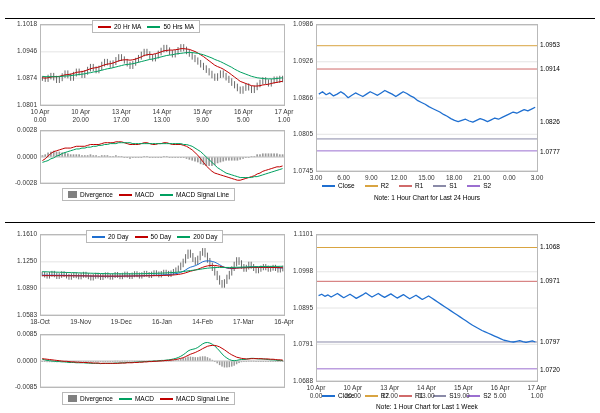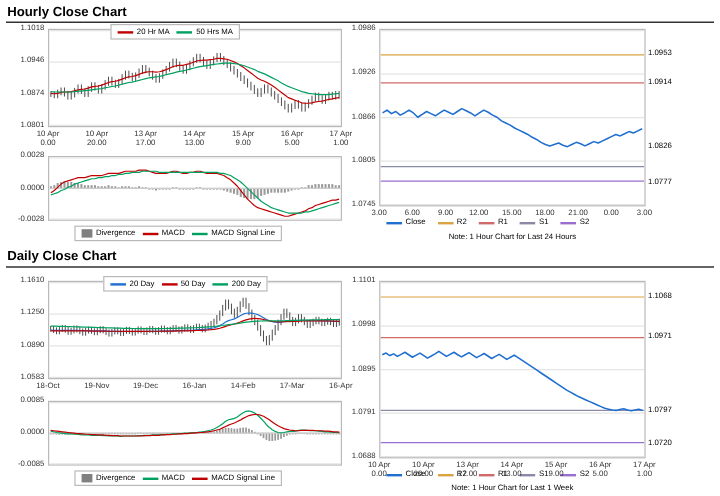--- a/index.html
+++ b/index.html
@@ -41,21 +41,20 @@
 
   .note{position:absolute;font-size:6.5px;color:#000;text-align:center;width:100%;}
 
   svg{display:block;}
 </style>
 </head>
 <body>
 
 <div class="page">
 
-  <div class="section-title" style="left:6px;top:4px;">Hourly Close Chart</div>
   <div class="rule" style="left:5px;top:18px;width:590px;"></div>
 
   <div class="plot" id="p-hourly-price" style="left:40px;top:24px;width:245px;height:82px;">
     <div class="inner" id="in-hourly-price">
         <svg width="243" height="80" viewBox="0 0 243 80">
           <line x1="0" y1="0.5" x2="243" y2="0.5" stroke="#e4e4e4" stroke-width="1"></line>
           <line x1="0" y1="26.833333333333332" x2="243" y2="26.833333333333332" stroke="#e4e4e4" stroke-width="1"></line>
           <line x1="0" y1="53.166666666666664" x2="243" y2="53.166666666666664" stroke="#e4e4e4" stroke-width="1"></line>
           <line x1="0" y1="79.5" x2="243" y2="79.5" stroke="#e4e4e4" stroke-width="1"></line>
           <line x1="1.4127906976744187" y1="51.13926267281141" x2="1.4127906976744187" y2="55.81926267281114" stroke="#444444" stroke-width="0.8"></line>
@@ -306,21 +305,20 @@
       <i class="swatch" style="background:#8a8aa8"></i>
       <span>S1</span>
     </span>
     <span class="lgi">
       <i class="swatch" style="background:#9b6fd0"></i>
       <span>S2</span>
     </span>
   </div>
   <div class="note" style="left:316px;top:194px;width:222px;">Note: 1 Hour Chart for Last 24 Hours</div>
 
-  <div class="section-title" style="left:6px;top:208px;">Daily Close Chart</div>
   <div class="rule" style="left:5px;top:222px;width:590px;"></div>
 
   <div class="plot" id="p-daily-price" style="left:40px;top:234px;width:245px;height:82px;">
     <div class="inner" id="in-daily-price">
         <svg width="243" height="80" viewBox="0 0 243 80">
           <line x1="0" y1="0.5" x2="243" y2="0.5" stroke="#e4e4e4" stroke-width="1"></line>
           <line x1="0" y1="26.833333333333332" x2="243" y2="26.833333333333332" stroke="#e4e4e4" stroke-width="1"></line>
           <line x1="0" y1="53.166666666666664" x2="243" y2="53.166666666666664" stroke="#e4e4e4" stroke-width="1"></line>
           <line x1="0" y1="79.5" x2="243" y2="79.5" stroke="#e4e4e4" stroke-width="1"></line>
           <line x1="1.215" y1="36.63468354430391" x2="1.215" y2="41.31468354430374" stroke="#444444" stroke-width="0.8"></line>

